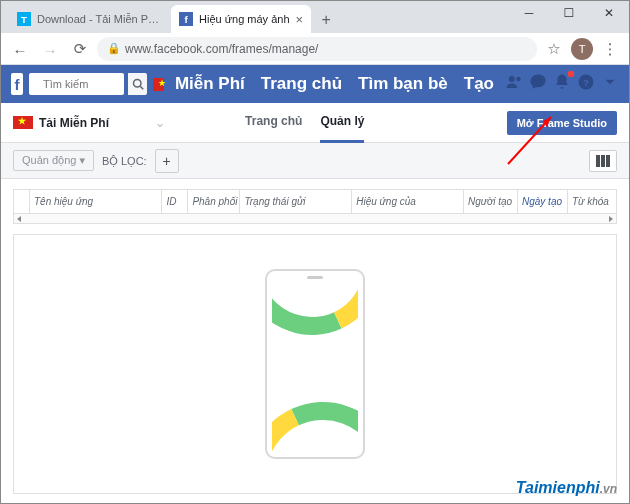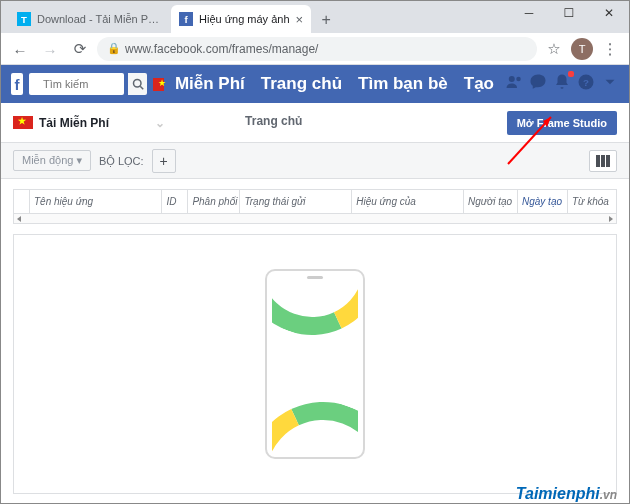--- a/index.html
+++ b/index.html
@@ -58,21 +58,21 @@
 
 .content { margin: 10px 12px; height: 260px; border: 1px solid #dddfe2; display: flex; align-items: center; justify-content: center; background: #fff; }
 .phone { width: 100px; height: 190px; border: 2px solid #d8d8d8; border-radius: 10px; background: #fff; position: relative; overflow: hidden; }
 .phone::before { content: ""; position: absolute; top: 5px; left: 50%; transform: translateX(-50%); width: 16px; height: 3px; background: #ccc; border-radius: 2px; }
 .screen { position: absolute; top: 14px; left: 5px; right: 5px; bottom: 5px; background: #fff; overflow: hidden; border-radius: 2px; }
 .rainbow { position: absolute; border-radius: 50%; border: 18px solid; border-color: #ff6b9d #ffd93d #6bcf7f #4ecdc4; }
 .r1 { width: 140px; height: 140px; top: -90px; left: -30px; transform: rotate(20deg); }
 .r2 { width: 150px; height: 150px; bottom: -100px; right: -40px; transform: rotate(200deg); }
 
 .arrow { position: absolute; top: 108px; right: 66px; pointer-events: none; }
-.watermark { position: absolute; bottom: 0; right: 12px; font-size: 16px; font-style: italic; font-weight: bold; color: #0068b7; pointer-events: none; }
+.watermark { position: absolute; bottom: 6px; right: 12px; font-size: 16px; font-style: italic; font-weight: bold; color: #0068b7; pointer-events: none; }
 .watermark .vn { color: #888; font-size: 12px; }
 </style>
 </head>
 <body>
 
 <div class="titlebar">
   <div class="tab">
     <svg class="tab-icon" viewBox="0 0 16 16">
         <rect width="16" height="16" fill="#00aeef"></rect>
         <text x="8" y="12" font-size="11" fill="#fff" text-anchor="middle" font-weight="bold">T</text>
@@ -147,26 +147,27 @@
 </div>
 
 <div class="subhead">
   <div class="page-select">
     <div class="flag-vn"></div>
     <span>Tải Miễn Phí</span>
     <span style="color:#ccc;margin-left:40px;">⌄</span>
   </div>
   <div class="subtabs">
     <div class="subtab">Trang chủ</div>
+    <div class="subtab active">Quản lý</div>
   </div>
   <button class="open-studio">Mở Frame Studio</button>
 </div>
 
 <div class="filterbar">
-  <div class="action-dd">Miễn động ▾</div>
+  <div class="action-dd">Quản động ▾</div>
   <span>BỘ LỌC:</span>
   <div class="plus-btn">+</div>
   <div class="view-btn">
     <svg width="14" height="12" viewBox="0 0 14 12">
         <rect x="0" y="0" width="4" height="12" fill="#4b4f56"></rect>
         <rect x="5" y="0" width="4" height="12" fill="#4b4f56"></rect>
         <rect x="10" y="0" width="4" height="12" fill="#4b4f56"></rect>
       </svg>
   </div>
 </div>

